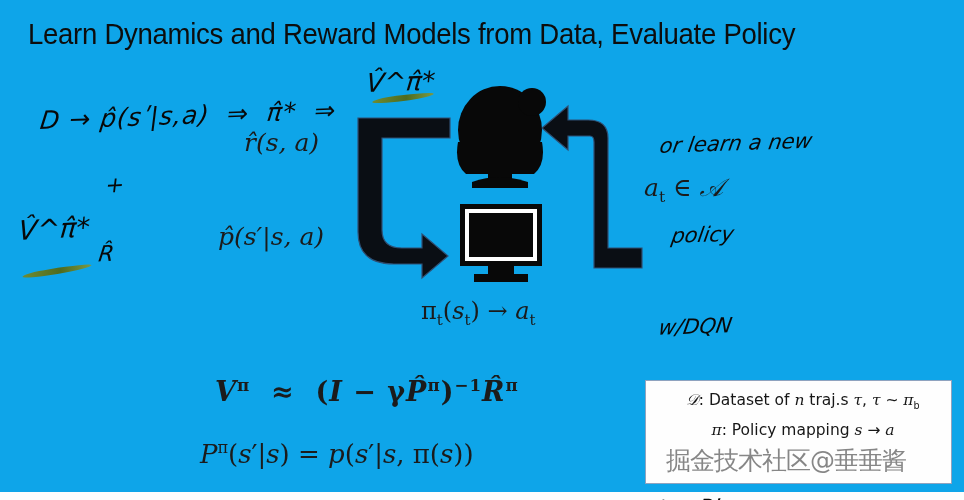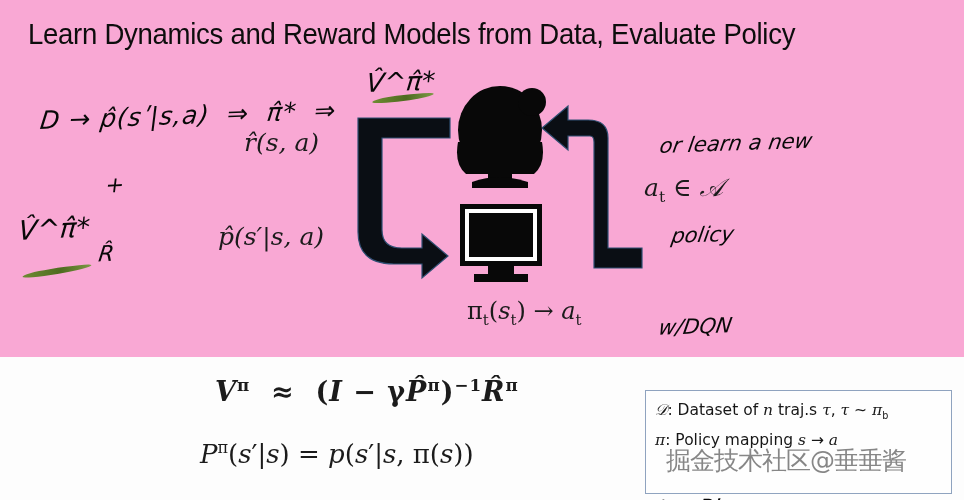--- a/index.html
+++ b/index.html
@@ -11,22 +11,22 @@
     height: 500px;
     background: #fdfdfd;
     font-family: "Liberation Sans", sans-serif;
     overflow: hidden;
     position: relative;
   }
   .slide {
     position: absolute;
     inset: 0;
     width: 964px;
-    height: 357px;
-    background: #f9a8d4;
+    height: 492px;
+    background: #0ea5e9;
   }
 
   
   .title {
     position: absolute;
     left: 28px;
     top: 18px;
     font-size: 29px;
     font-family: "Liberation Sans", sans-serif;
     color: #0d0d0d;
@@ -114,41 +114,42 @@
   .math {
     position: absolute;
     font-family: "DejaVu Serif", serif;
     color: #1b1b1b;
     white-space: nowrap;
     font-style: italic;
   }
   .m-rhat  { left: 244px; top: 128px; font-size: 25px; }
   .m-phat  { left: 218px; top: 222px; font-size: 25px; }
   .m-at    { left: 644px; top: 173px; font-size: 25px; font-style: normal; }
-  .m-pol   { left: 421px; top: 297px; font-size: 24px; font-style: normal; margin-left: 46px; }
+  .m-pol   { left: 421px; top: 297px; font-size: 24px; font-style: normal; }
   .m-vpi   { left: 215px; top: 375px; font-size: 27px; font-style: normal; letter-spacing: 1px; font-weight: bold; }
   .m-ppi   { left: 200px; top: 438px; font-size: 26px; font-style: normal; }
 
   sub, sup { font-size: 0.62em; font-style: normal; }
 
   
   .diagram { position: absolute; left: 350px; top: 80px; width: 300px; height: 230px; }
   .diagram svg { display: block; }
 
   
   .legend {
     position: absolute;
     left: 645px;
-    top: 390px;
+    top: 380px;
     width: 307px;
     height: 104px;
     border: 1.5px solid #8fa3bf;
     background: #fefefe;
     box-sizing: border-box;
     padding: 7px 0 0 9px;
+    text-align: center;
   }
   .legend-line {
     font-family: "DejaVu Sans", sans-serif;
     font-size: 15.5px;
     color: #171717;
     line-height: 24px;
     white-space: nowrap;
   }
   .legend-line .sym { font-family: "DejaVu Serif", serif; font-style: italic; }
   .legend-line i { font-family: "DejaVu Serif", serif; }

